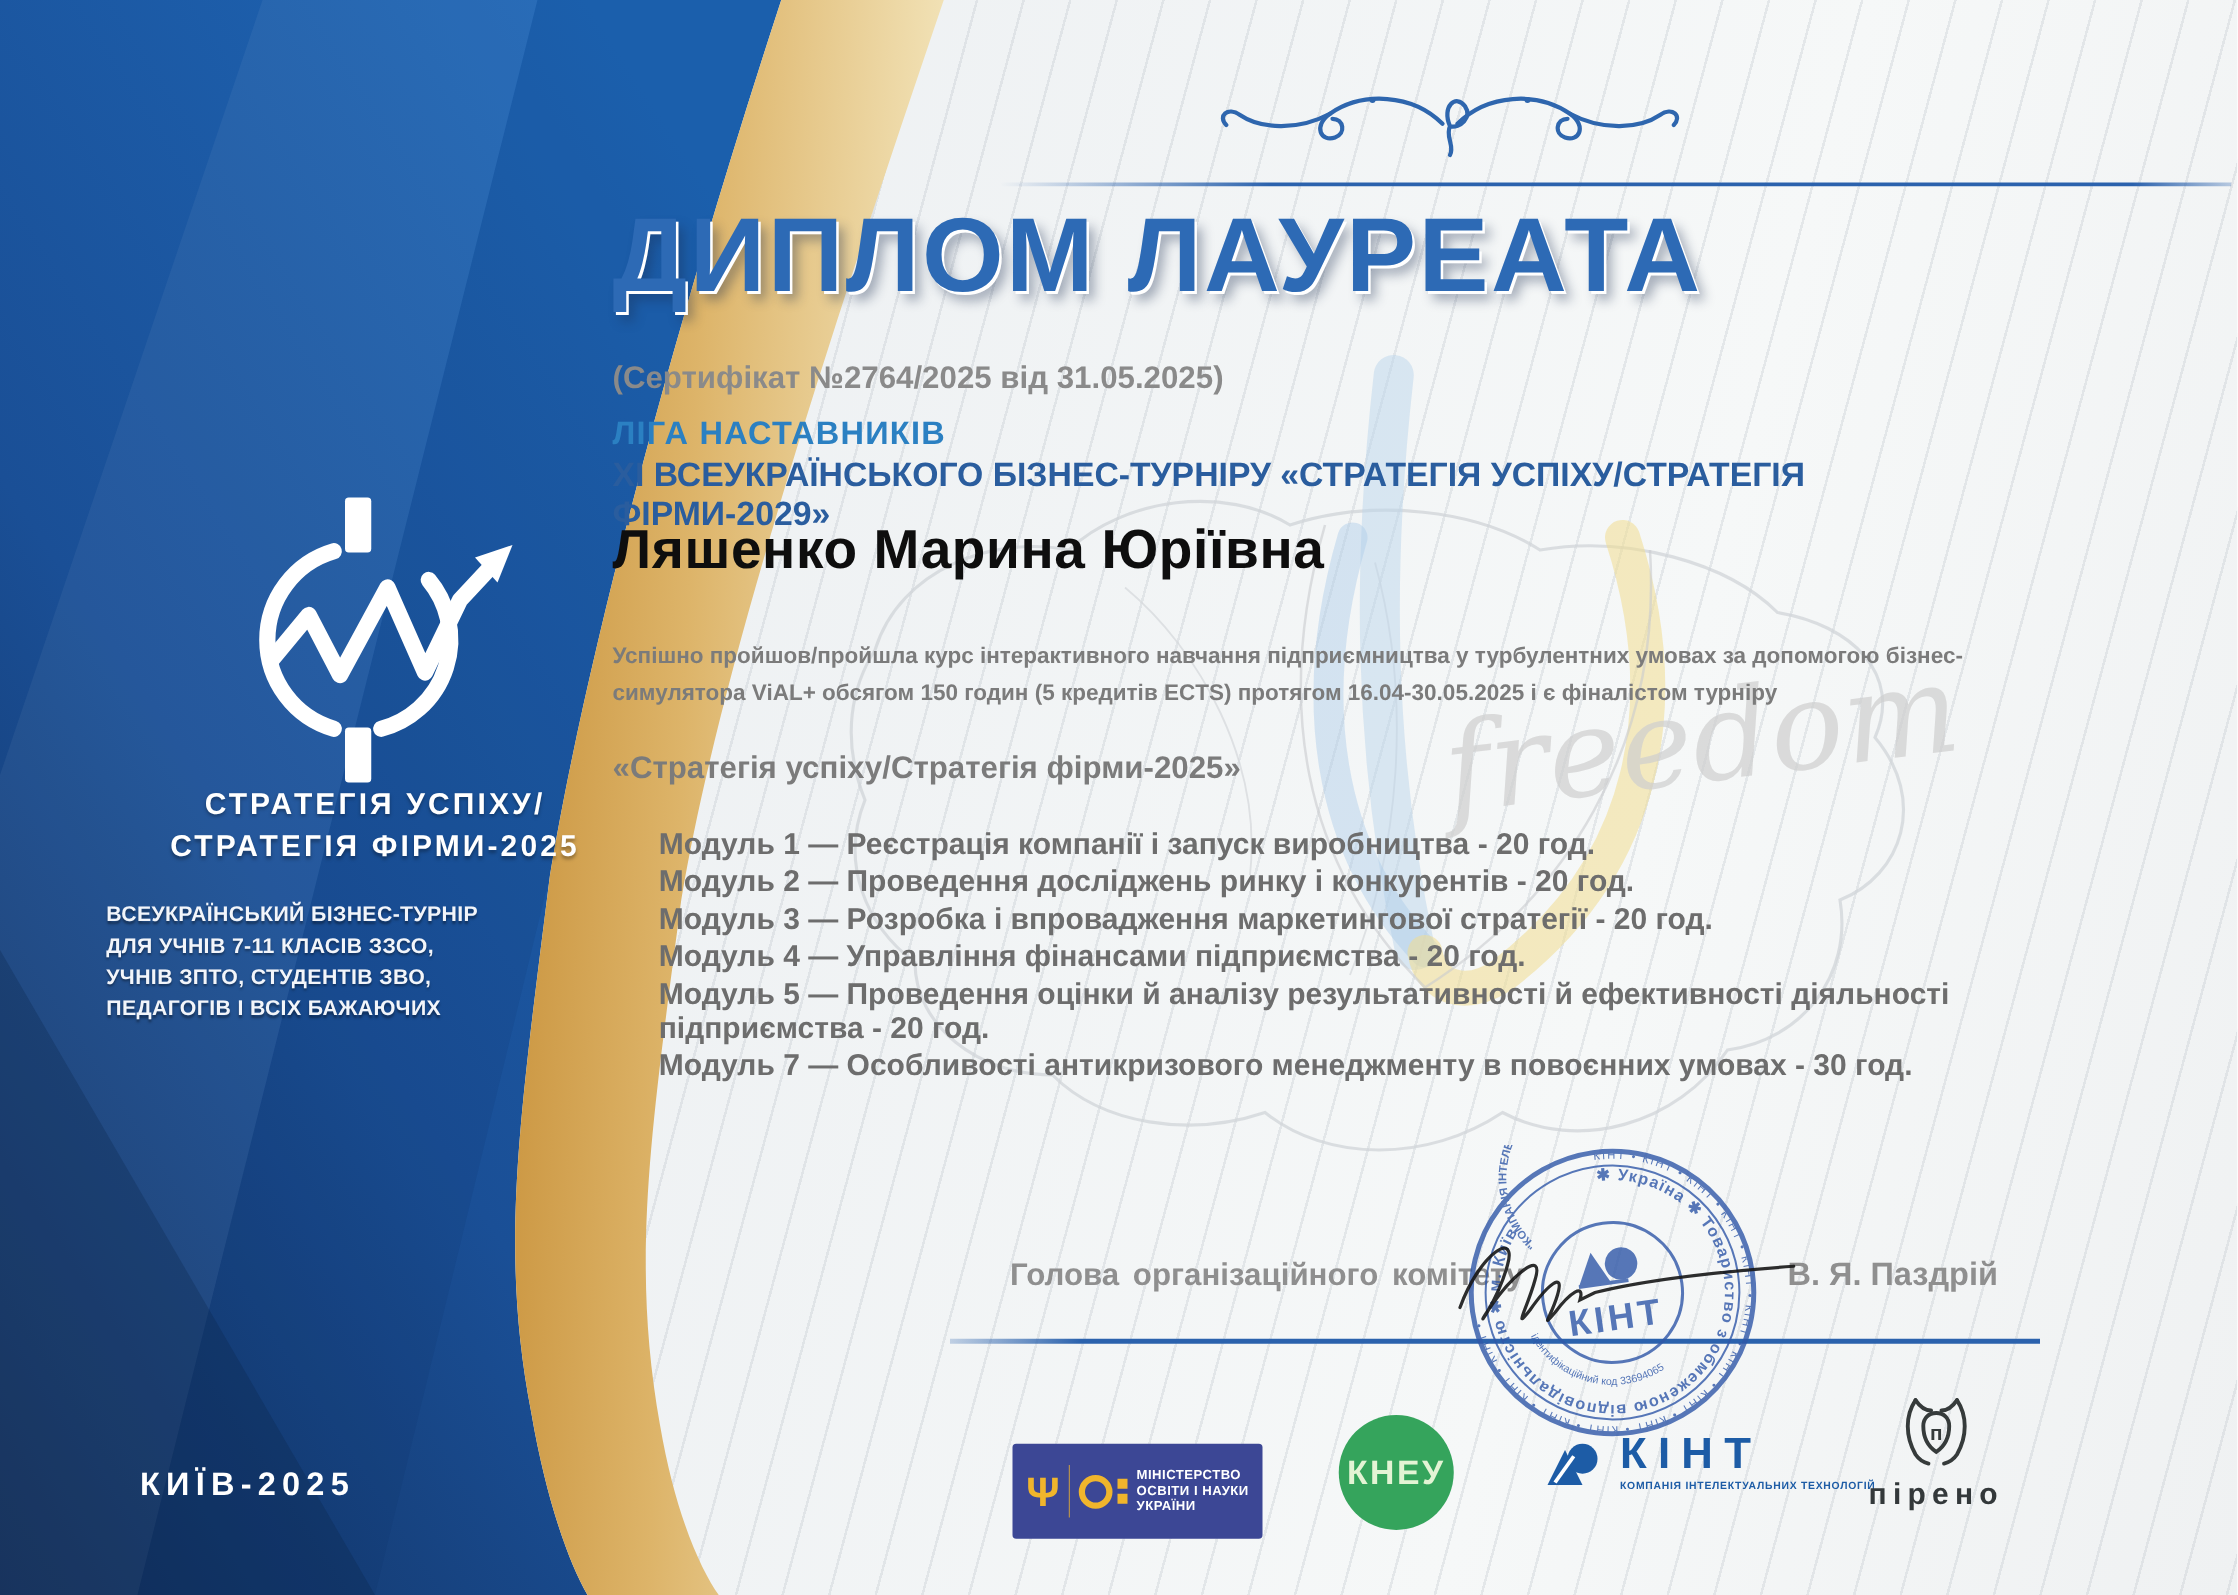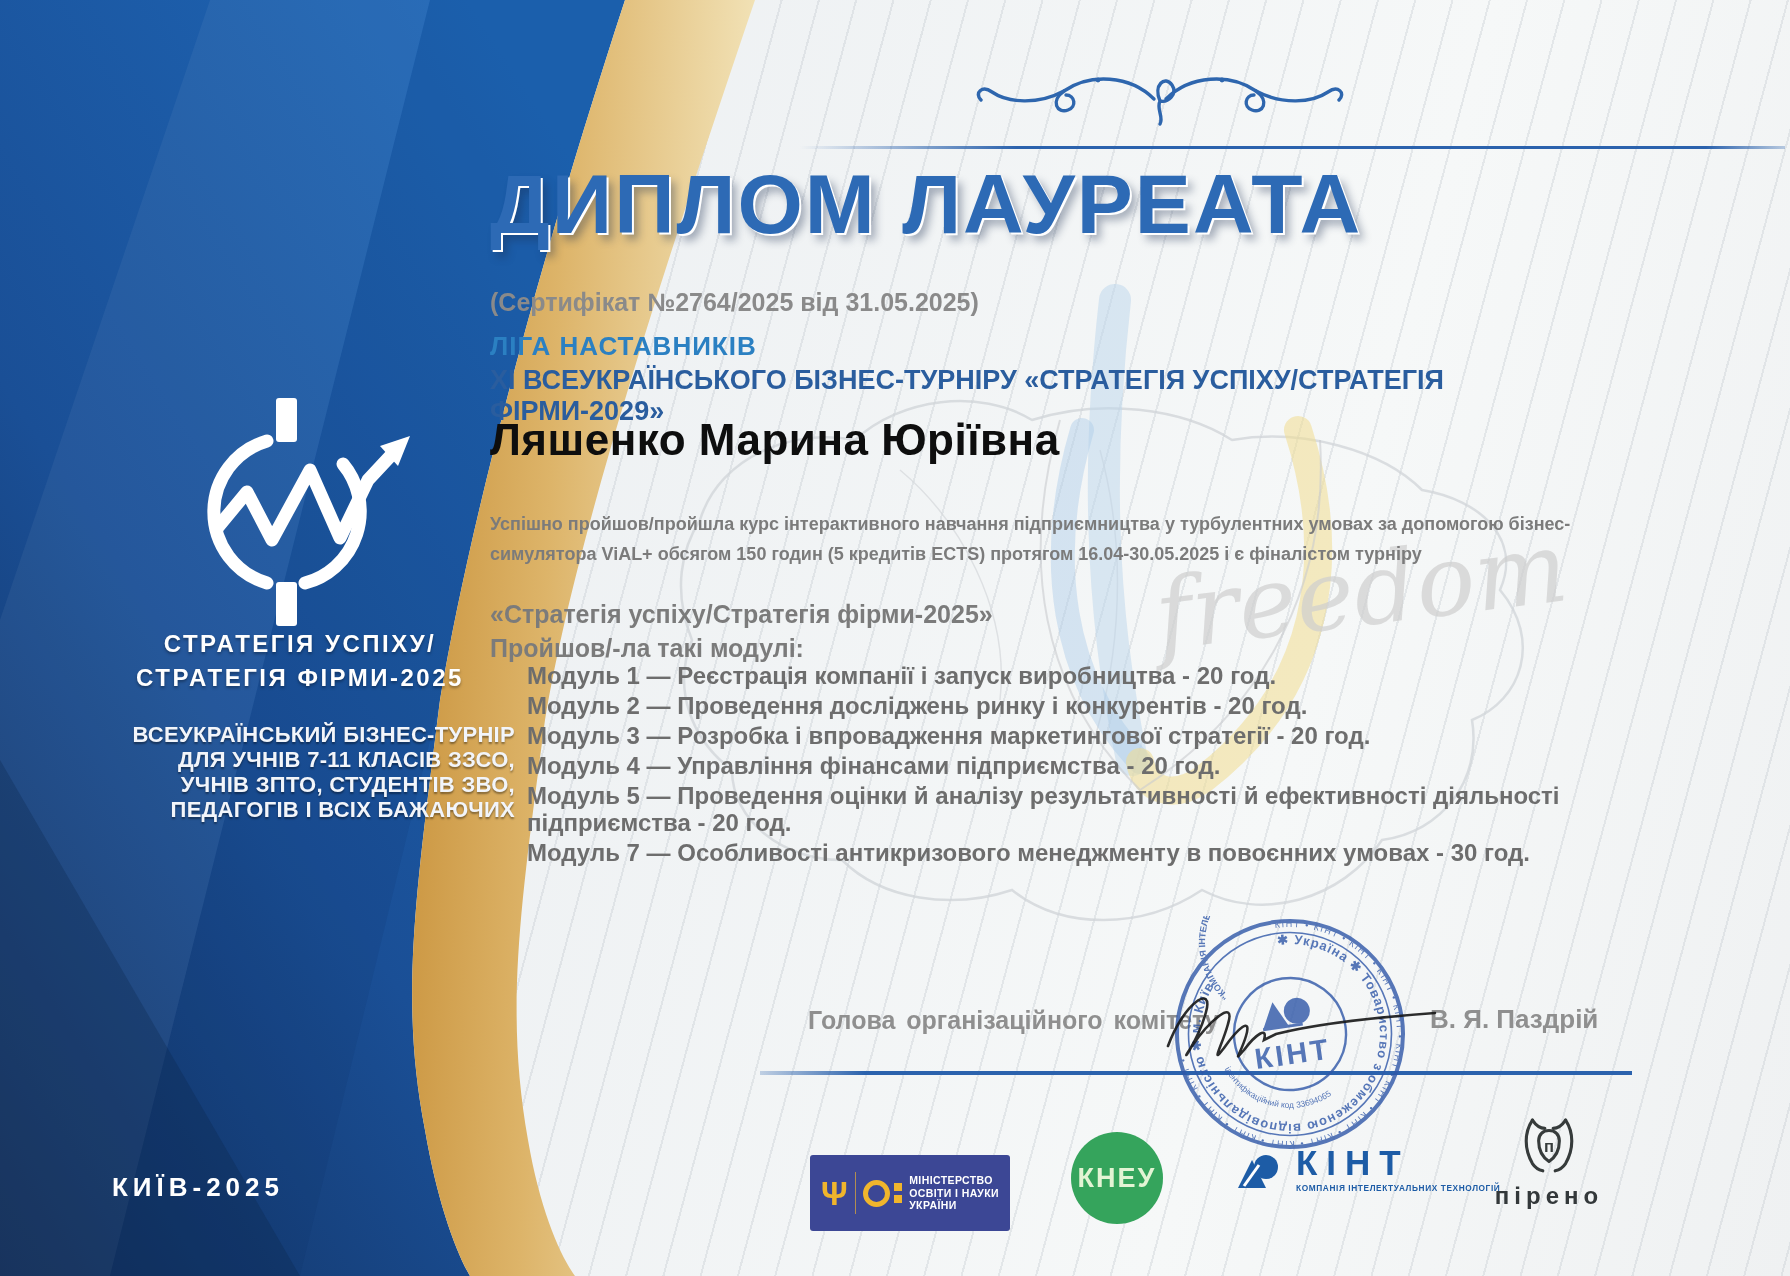--- a/index.html
+++ b/index.html
@@ -27,22 +27,22 @@
 
   .role{left:808px;top:1006px;font-size:25px;font-weight:bold;color:#8f8f8f;word-spacing:4px;white-space:nowrap;}
   .sigline{left:760px;top:1071px;width:872px;height:4px;
            background:linear-gradient(90deg,rgba(43,98,173,.25),#2b62ad 12%,#2b62ad);}
   .signer{left:1430px;top:1004px;font-size:26px;font-weight:bold;color:#8f8f8f;white-space:nowrap;}
   .topline{left:800px;top:146px;width:985px;height:3px;
            background:linear-gradient(90deg,rgba(43,98,173,0),#2b62ad 22%,#2b62ad 92%,rgba(43,98,173,.3));}
 
   .side-title{left:85px;width:430px;text-align:center;color:#fff;font-weight:bold;
               font-size:24px;letter-spacing:2.5px;white-space:nowrap;text-shadow:0 2px 3px rgba(0,0,0,.35);}
-  .aud{left:85px;width:430px;text-align:right;color:#f2f5fa;font-weight:bold;
-       font-size:22px;letter-spacing:.3px;white-space:nowrap;text-shadow:0 2px 2px rgba(0,0,0,.4);}
+  .aud{left:85px;width:430px;text-align:left;color:#f2f5fa;font-weight:bold;
+       font-size:17px;letter-spacing:.3px;white-space:nowrap;text-shadow:0 2px 2px rgba(0,0,0,.4);}
   .kyiv{left:112px;top:1172px;color:#fff;font-weight:bold;font-size:26px;letter-spacing:5px;text-align:right;}
 
   .ministry{left:810px;top:1155px;width:200px;height:76px;background:#3c4795;border-radius:3px;
             display:flex;align-items:center;justify-content:center;gap:7px;}
   .min-trident{color:#f0b52c;font-size:33px;font-weight:bold;line-height:1;}
   .min-div{width:1.5px;height:42px;background:rgba(240,181,44,.65);}
   .min-o{display:flex;align-items:center;gap:4px;}
   .min-ring{width:17px;height:17px;border:5px solid #f0b52c;border-radius:50%;}
   .min-colon{display:flex;flex-direction:column;gap:4px;}
   .min-colon i{width:8px;height:8px;background:#f0b52c;display:block;}
@@ -127,21 +127,20 @@
 
   <div class="abs topline"></div>
 
   <div class="abs ctr title">ДИПЛОМ ЛАУРЕАТА</div>
   <div class="abs ctr certline">(Сертифікат №2764/2025 від 31.05.2025)</div>
   <div class="abs ctr league">ЛІГА НАСТАВНИКІВ</div>
   <div class="abs ctr xiline">XI ВСЕУКРАЇНСЬКОГО БІЗНЕС-ТУРНІРУ «СТРАТЕГІЯ УСПІХУ/СТРАТЕГІЯ ФІРМИ-2029»</div>
   <div class="abs ctr name">Ляшенко Марина Юріївна</div>
   <div class="abs ctr bodytxt">Успішно пройшов/пройшла курс інтерактивного навчання підприємництва у турбулентних умовах за допомогою бізнес-симулятора ViAL+ обсягом 150 годин (5 кредитів ECTS) протягом 16.04-30.05.2025 і є фіналістом турніру</div>
   <div class="abs ctr quote">«Стратегія успіху/Стратегія фірми-2025»</div>
-  <div class="abs ctr intro">Пройшов/-ла такі модулі:</div>
 
   <div class="abs modules">
     <div>Модуль 1 — Реєстрація компанії і запуск виробництва -  20 год.</div>
     <div>Модуль 2 — Проведення досліджень ринку і конкурентів - 20 год.</div>
     <div>Модуль 3 — Розробка і впровадження маркетингової стратегії - 20 год.</div>
     <div>Модуль 4 — Управління фінансами підприємства -  20 год.</div>
     <div>Модуль 5 — Проведення оцінки й аналізу результативності й ефективності діяльності підприємства - 20 год.</div>
     <div>Модуль 7 — Особливості антикризового менеджменту в повоєнних умовах - 30 год.</div>
   </div>
 

